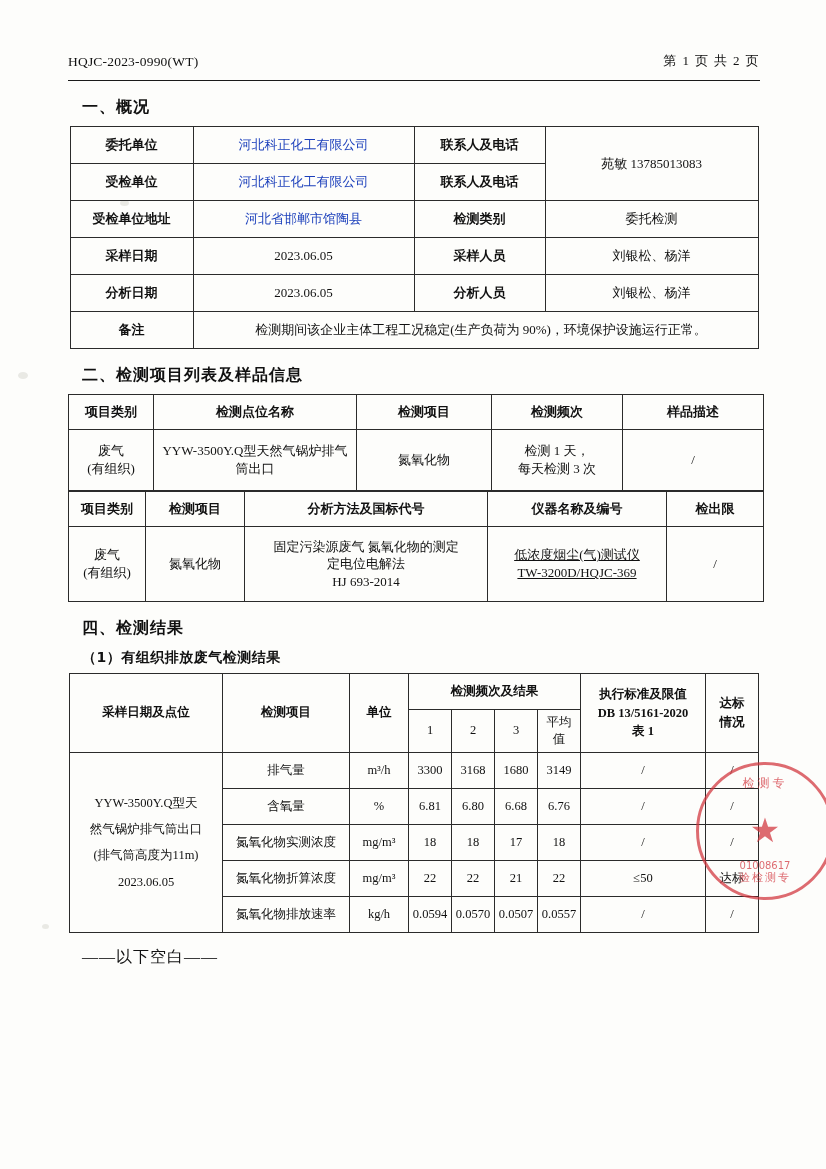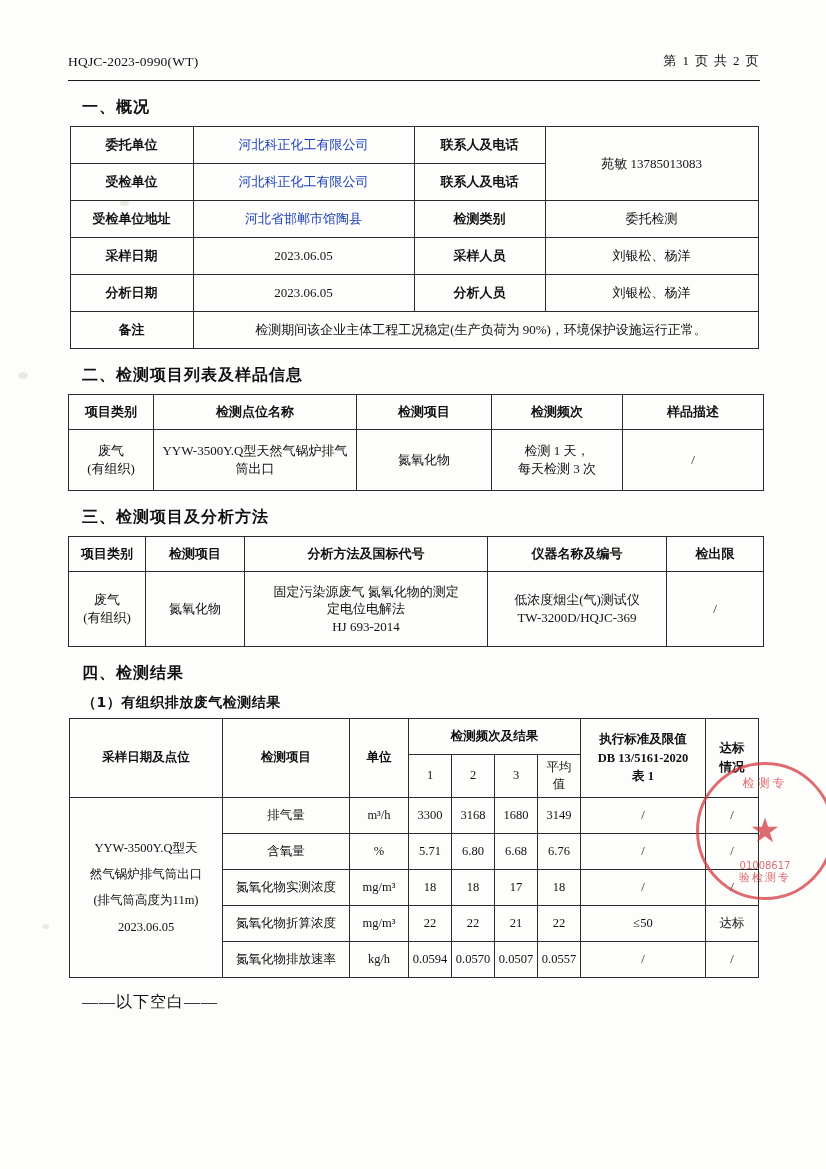--- a/index.html
+++ b/index.html
@@ -227,39 +227,38 @@
 (有组织)</td>
         <td style="height:52px;">YYW-3500Y.Q型天然气锅炉排气筒出口</td>
         <td>氮氧化物</td>
         <td style="white-space:pre-line;">检测 1 天，
 每天检测 3 次</td>
         <td>/</td>
       </tr>
     </tbody>
       </table>
 
-    <h2 class="section">三、检测项目及分析方法</h2>
 
     <table class="grid" id="t3">
       <tbody>
           <tr>
         <td class="bold sans" style="width:70px;">项目类别</td>
         <td class="bold sans" style="width:92px;">检测项目</td>
         <td class="bold sans" style="width:236px;">分析方法及国标代号</td>
         <td class="bold sans" style="width:172px;">仪器名称及编号</td>
         <td class="bold sans" style="width:90px;">检出限</td>
       </tr>
       <tr>
         <td style="white-space:pre-line;height:66px;">废气
 (有组织)</td>
         <td>氮氧化物</td>
         <td style="white-space:pre-line;">固定污染源废气  氮氧化物的测定
 定电位电解法
 HJ 693-2014</td>
-        <td style="white-space:pre-line;">低浓度烟尘(气)测试仪
+        <td style="white-space:pre-line;text-decoration:underline;">低浓度烟尘(气)测试仪
 TW-3200D/HQJC-369</td>
         <td>/</td>
       </tr>
     </tbody>
       </table>
 
     <h2 class="section">四、检测结果</h2>
     <div class="subsection">（1）有组织排放废气检测结果</div>
 
     <table class="grid" id="t4">
@@ -298,21 +297,21 @@
         <td>3300</td>
         <td>3168</td>
         <td>1680</td>
         <td>3149</td>
         <td>/</td>
         <td>/</td>
       </tr>
       <tr>
         <td>含氧量</td>
         <td>%</td>
-        <td>5.71</td>
+        <td>6.81</td>
         <td>6.80</td>
         <td>6.68</td>
         <td>6.76</td>
         <td>/</td>
         <td>/</td>
       </tr>
       <tr>
         <td>氮氧化物实测浓度</td>
         <td>mg/m³</td>
         <td>18</td>

